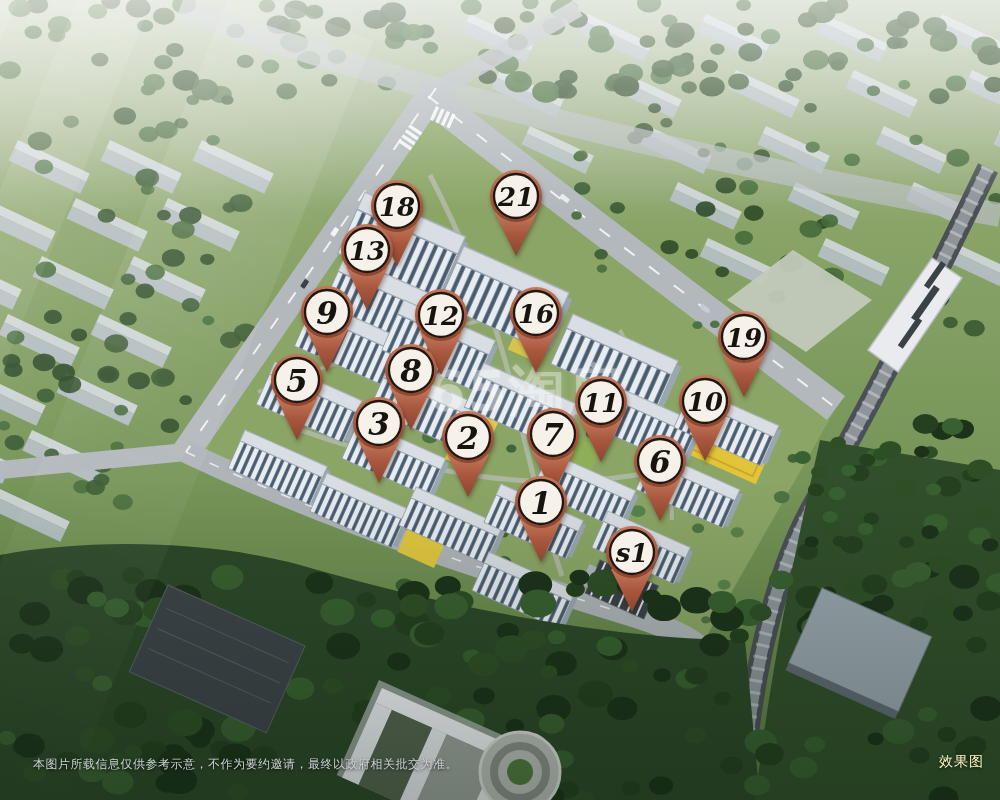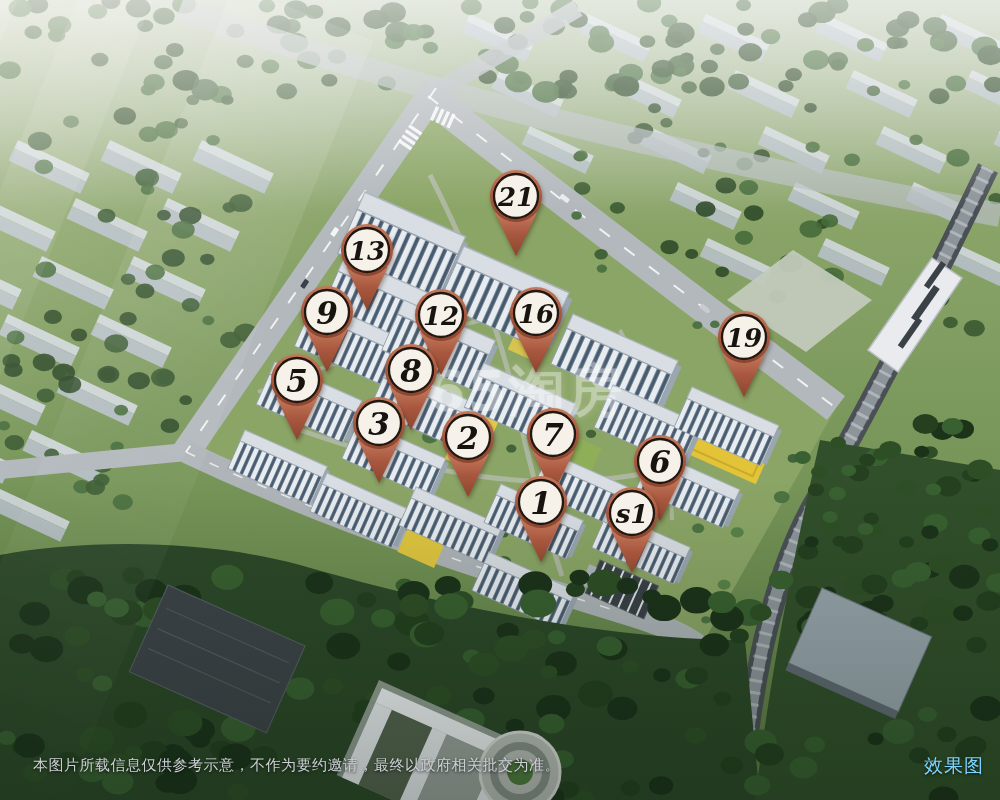--- a/index.html
+++ b/index.html
@@ -6,24 +6,24 @@
   #stage{position:relative;width:1000px;height:800px;overflow:hidden;
          font-family:"Liberation Sans","DejaVu Sans",sans-serif;}
   #scene{position:absolute;left:0;top:0;z-index:0;}
   .pin{position:absolute;width:58px;height:90px;pointer-events:auto;
        filter:drop-shadow(1px 3px 2px rgba(40,20,10,.38));}
   .pin svg{display:block;}
   #watermark{position:absolute;left:505px;top:392px;transform:translate(-50%,-50%);
        z-index:20;font-size:56px;font-weight:bold;letter-spacing:2px;
        color:rgba(255,255,255,.36);text-shadow:0 0 8px rgba(255,255,255,.22);
        white-space:nowrap;font-family:"DejaVu Sans","Liberation Sans",sans-serif;}
-  #disclaimer{position:absolute;left:33px;top:756px;z-index:40;font-size:15px;
+  #disclaimer{position:absolute;left:33px;top:756px;z-index:40;font-size:12px;
        color:#ccd1d5;letter-spacing:.5px;text-shadow:0 1px 3px rgba(0,0,0,.75);}
-  #render-label{position:absolute;right:16px;top:753px;z-index:40;font-size:19px;
-       color:#7dd3fc;letter-spacing:1px;text-shadow:0 1px 3px rgba(0,0,0,.75);}
+  #render-label{position:absolute;right:16px;top:753px;z-index:40;font-size:14px;
+       color:#fef9c3;letter-spacing:1px;text-shadow:0 1px 3px rgba(0,0,0,.75);}
   #pins{position:absolute;left:0;top:0;width:100%;height:100%;z-index:30;}
 </style>
 </head>
 <body>
 
 <div id="stage">
 
 <svg id="scene" width="1000" height="800" viewBox="0 0 1000 800">
   <defs>
     <linearGradient id="bg" x1="0" y1="0" x2="0" y2="1">
@@ -785,20 +785,36 @@
     </svg>
       </div>
       <div class="pin" style="left: 298px; top: 284px; z-index: 312;">
         <svg width="58" height="90" viewBox="0 0 58 90">
       <path d="M8,45 L50,45 L29,88 Z" fill="url(#pinGrad)"></path>
       <circle cx="29" cy="28" r="26" fill="url(#pinGrad)"></circle>
       <circle cx="29" cy="28" r="22" fill="#f6f2e9" stroke="#221811" stroke-width="2.3"></circle>
       <text x="29" y="29" text-anchor="middle" dominant-baseline="central" font-family="DejaVu Serif, Liberation Serif, serif" font-weight="bold" font-style="italic" font-size="31" fill="#17130f">9</text>
     </svg>
       </div>
+      <div class="pin" style="left: 676px; top: 373px; z-index: 401;">
+        <svg width="58" height="90" viewBox="0 0 58 90">
+      <path d="M8,45 L50,45 L29,88 Z" fill="url(#pinGrad)"></path>
+      <circle cx="29" cy="28" r="26" fill="url(#pinGrad)"></circle>
+      <circle cx="29" cy="28" r="22" fill="#f6f2e9" stroke="#221811" stroke-width="2.3"></circle>
+      <text x="29" y="29" text-anchor="middle" dominant-baseline="central" font-family="DejaVu Serif, Liberation Serif, serif" font-weight="bold" font-style="italic" font-size="26" fill="#17130f">10</text>
+    </svg>
+      </div>
+      <div class="pin" style="left: 572px; top: 374px; z-index: 402;">
+        <svg width="58" height="90" viewBox="0 0 58 90">
+      <path d="M8,45 L50,45 L29,88 Z" fill="url(#pinGrad)"></path>
+      <circle cx="29" cy="28" r="26" fill="url(#pinGrad)"></circle>
+      <circle cx="29" cy="28" r="22" fill="#f6f2e9" stroke="#221811" stroke-width="2.3"></circle>
+      <text x="29" y="29" text-anchor="middle" dominant-baseline="central" font-family="DejaVu Serif, Liberation Serif, serif" font-weight="bold" font-style="italic" font-size="26" fill="#17130f">11</text>
+    </svg>
+      </div>
       <div class="pin" style="left: 412px; top: 287px; z-index: 315;">
         <svg width="58" height="90" viewBox="0 0 58 90">
       <path d="M8,45 L50,45 L29,88 Z" fill="url(#pinGrad)"></path>
       <circle cx="29" cy="28" r="26" fill="url(#pinGrad)"></circle>
       <circle cx="29" cy="28" r="22" fill="#f6f2e9" stroke="#221811" stroke-width="2.3"></circle>
       <text x="29" y="29" text-anchor="middle" dominant-baseline="central" font-family="DejaVu Serif, Liberation Serif, serif" font-weight="bold" font-style="italic" font-size="26" fill="#17130f">12</text>
     </svg>
       </div>
       <div class="pin" style="left: 338px; top: 222px; z-index: 250; text-decoration: underline;">
         <svg width="58" height="90" viewBox="0 0 58 90">
@@ -809,37 +825,45 @@
     </svg>
       </div>
       <div class="pin" style="left: 507px; top: 285px; z-index: 313;">
         <svg width="58" height="90" viewBox="0 0 58 90">
       <path d="M8,45 L50,45 L29,88 Z" fill="url(#pinGrad)"></path>
       <circle cx="29" cy="28" r="26" fill="url(#pinGrad)"></circle>
       <circle cx="29" cy="28" r="22" fill="#f6f2e9" stroke="#221811" stroke-width="2.3"></circle>
       <text x="29" y="29" text-anchor="middle" dominant-baseline="central" font-family="DejaVu Serif, Liberation Serif, serif" font-weight="bold" font-style="italic" font-size="26" fill="#17130f">16</text>
     </svg>
       </div>
+      <div class="pin" style="left: 368px; top: 178px; z-index: 206;">
+        <svg width="58" height="90" viewBox="0 0 58 90">
+      <path d="M8,45 L50,45 L29,88 Z" fill="url(#pinGrad)"></path>
+      <circle cx="29" cy="28" r="26" fill="url(#pinGrad)"></circle>
+      <circle cx="29" cy="28" r="22" fill="#f6f2e9" stroke="#221811" stroke-width="2.3"></circle>
+      <text x="29" y="29" text-anchor="middle" dominant-baseline="central" font-family="DejaVu Serif, Liberation Serif, serif" font-weight="bold" font-style="italic" font-size="26" fill="#17130f">18</text>
+    </svg>
+      </div>
       <div class="pin" style="left: 715px; top: 309px; z-index: 337; text-align: center;">
         <svg width="58" height="90" viewBox="0 0 58 90">
       <path d="M8,45 L50,45 L29,88 Z" fill="url(#pinGrad)"></path>
       <circle cx="29" cy="28" r="26" fill="url(#pinGrad)"></circle>
       <circle cx="29" cy="28" r="22" fill="#f6f2e9" stroke="#221811" stroke-width="2.3"></circle>
       <text x="29" y="29" text-anchor="middle" dominant-baseline="central" font-family="DejaVu Serif, Liberation Serif, serif" font-weight="bold" font-style="italic" font-size="26" fill="#17130f">19</text>
     </svg>
       </div>
       <div class="pin" style="left: 487px; top: 168px; z-index: 196;">
         <svg width="58" height="90" viewBox="0 0 58 90">
       <path d="M8,45 L50,45 L29,88 Z" fill="url(#pinGrad)"></path>
       <circle cx="29" cy="28" r="26" fill="url(#pinGrad)"></circle>
       <circle cx="29" cy="28" r="22" fill="#f6f2e9" stroke="#221811" stroke-width="2.3"></circle>
       <text x="29" y="29" text-anchor="middle" dominant-baseline="central" font-family="DejaVu Serif, Liberation Serif, serif" font-weight="bold" font-style="italic" font-size="26" fill="#17130f">21</text>
     </svg>
       </div>
-      <div class="pin" style="left: 603px; top: 485px; z-index: 523;">
+      <div class="pin" style="left: 603px; top: 524px; z-index: 523;">
         <svg width="58" height="90" viewBox="0 0 58 90">
       <path d="M8,45 L50,45 L29,88 Z" fill="url(#pinGrad)"></path>
       <circle cx="29" cy="28" r="26" fill="url(#pinGrad)"></circle>
       <circle cx="29" cy="28" r="22" fill="#f6f2e9" stroke="#221811" stroke-width="2.3"></circle>
       <text x="29" y="29" text-anchor="middle" dominant-baseline="central" font-family="DejaVu Serif, Liberation Serif, serif" font-weight="bold" font-style="italic" font-size="26" fill="#17130f">s1</text>
     </svg>
       </div>
     </div>
 <div id="disclaimer">本图片所载信息仅供参考示意，不作为要约邀请，最终以政府相关批交为准。</div>
 <div id="render-label">效果图</div>

